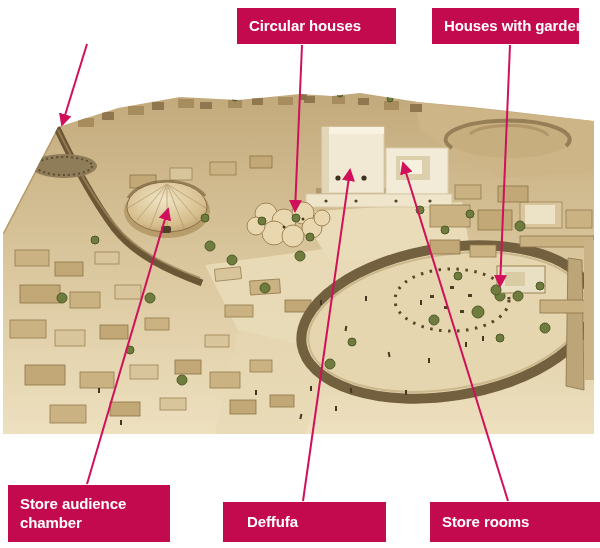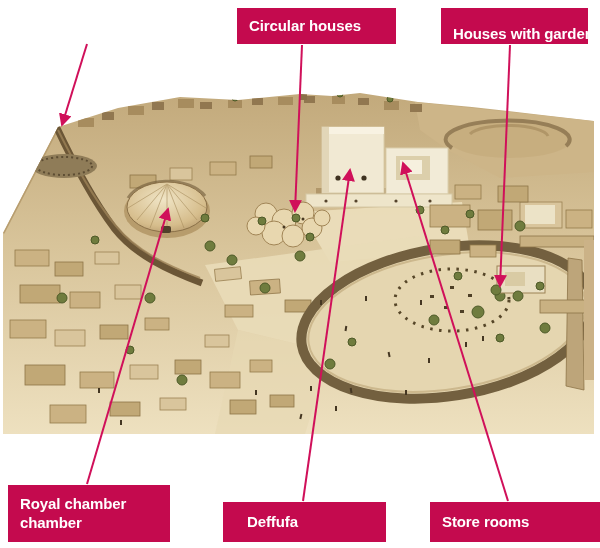--- a/index.html
+++ b/index.html
@@ -19,21 +19,21 @@
     color:var(--color-label-text);
     font-weight:700;font-size:15px;line-height:1.25;
     letter-spacing:-0.1px;
     padding:0 12px;
     display:flex;align-items:center;
     box-sizing:border-box;
     white-space:nowrap;
   }
   .lbl-high-wall{left:8px;top:8px;width:144px;height:36px;}
   .lbl-circular-houses{left:221px;top:8px;width:159px;height:36px;margin-left:16px;}
-  .lbl-houses-with-gardens{left:441px;top:8px;width:147px;height:36px;align-items:flex-end;}
+  .lbl-houses-with-gardens{left:432px;top:8px;width:147px;height:36px;}
   .lbl-royal-audience-chamber{left:8px;top:485px;width:162px;height:57px;white-space:normal;}
   .lbl-deffufa{left:223px;top:502px;width:163px;height:40px;padding-left:24px;}
   .lbl-store-rooms{left:430px;top:502px;width:191px;height:40px;}
 
   .connector{stroke:var(--color-connector);stroke-width:2;fill:none;}
   .arrowhead{fill:var(--color-connector);}
 
   
   .h{fill:#cbb283;stroke:#937a4c;stroke-width:.8;}
   .h2{fill:#c1a876;stroke:#8d7448;stroke-width:.8;}
@@ -284,21 +284,21 @@
     <line class="connector" x1="508" y1="501" x2="403" y2="163" marker-end="url(#arrow)"></line>
   </svg>
 
   <div class="callout lbl-circular-houses">
     <span>Circular houses</span>
   </div>
   <div class="callout lbl-houses-with-gardens">
     <span>Houses with gardens</span>
   </div>
   <div class="callout lbl-royal-audience-chamber">
-    <span>Royal chamber chamber</span>
+    <span>Store audience chamber</span>
   </div>
   <div class="callout lbl-deffufa">
     <span>Deffufa</span>
   </div>
   <div class="callout lbl-store-rooms">
     <span>Store rooms</span>
   </div>
 
 </div>
 

